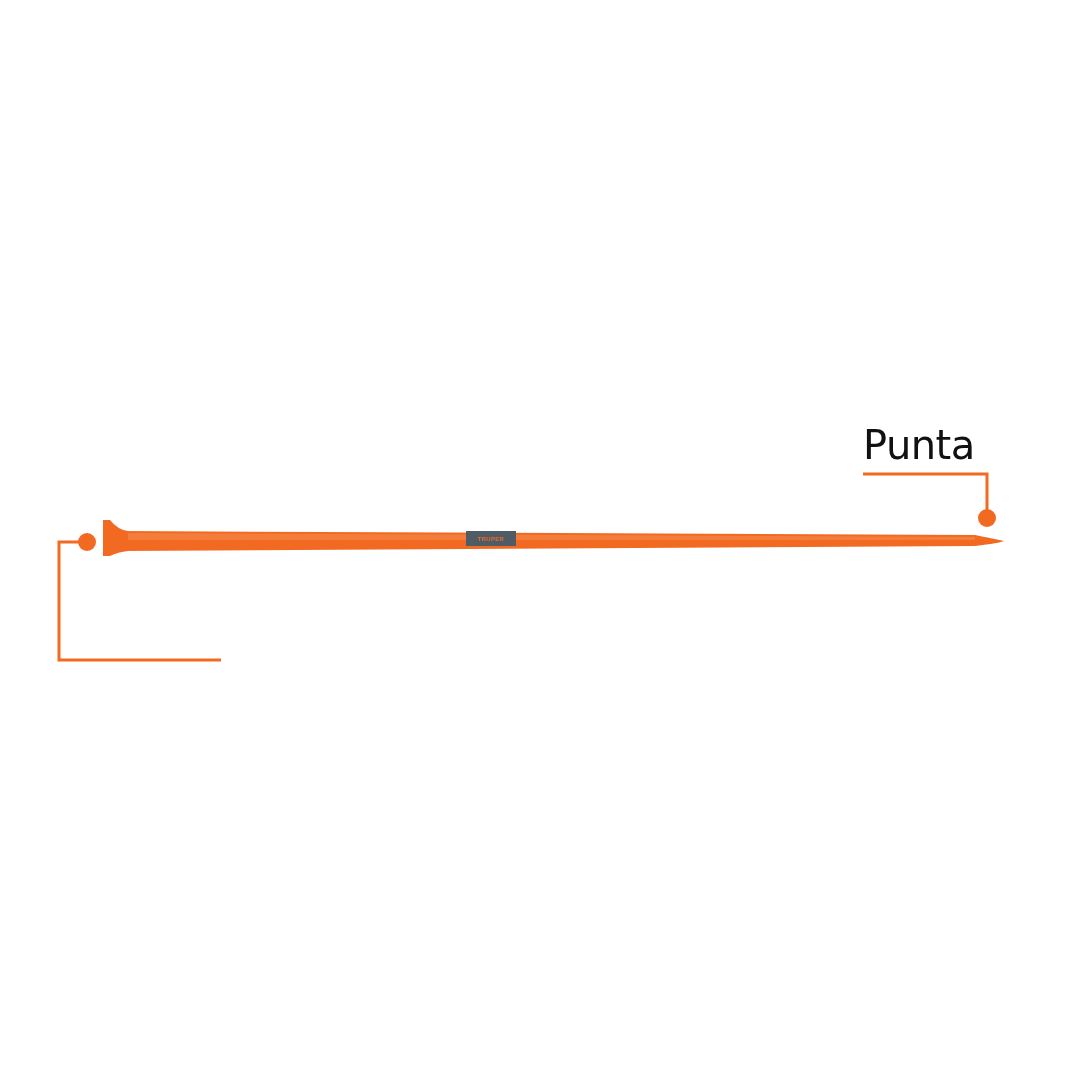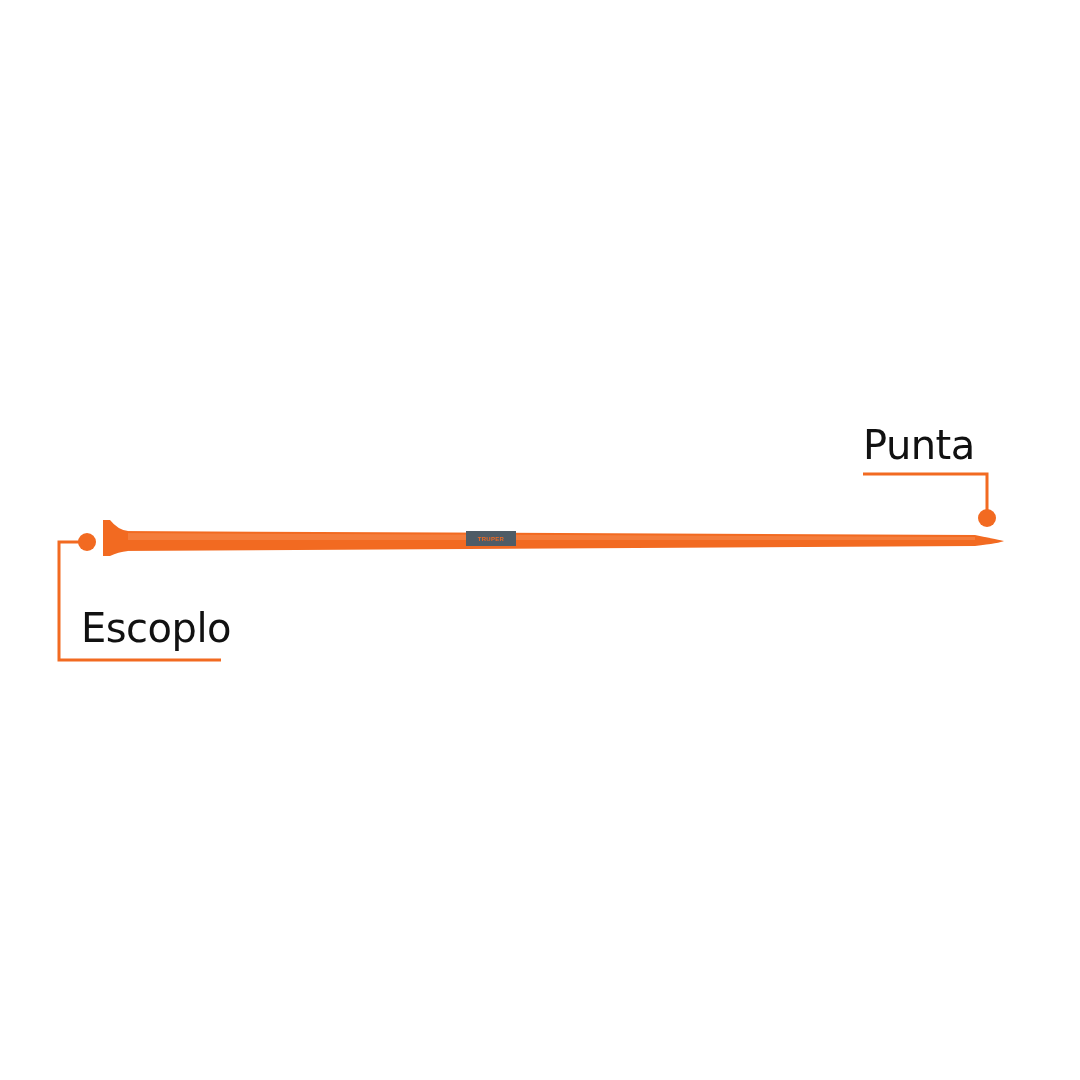--- a/index.html
+++ b/index.html
@@ -34,14 +34,13 @@
       <polyline points="85,542 59,542 59,660 221,660" fill="none" stroke="#f26a21" stroke-width="3"></polyline>
       <circle cx="87" cy="542" r="9" fill="#f26a21"></circle>
     </g>
   </svg>
 
   <div class="brand">
     <span>TRUPER</span>
   </div>
 
   <div class="label lbl-punta">Punta</div>
-  <div class="label lbl-escoplo">Escoplo</div>
 </div>
 
 </body></html>

